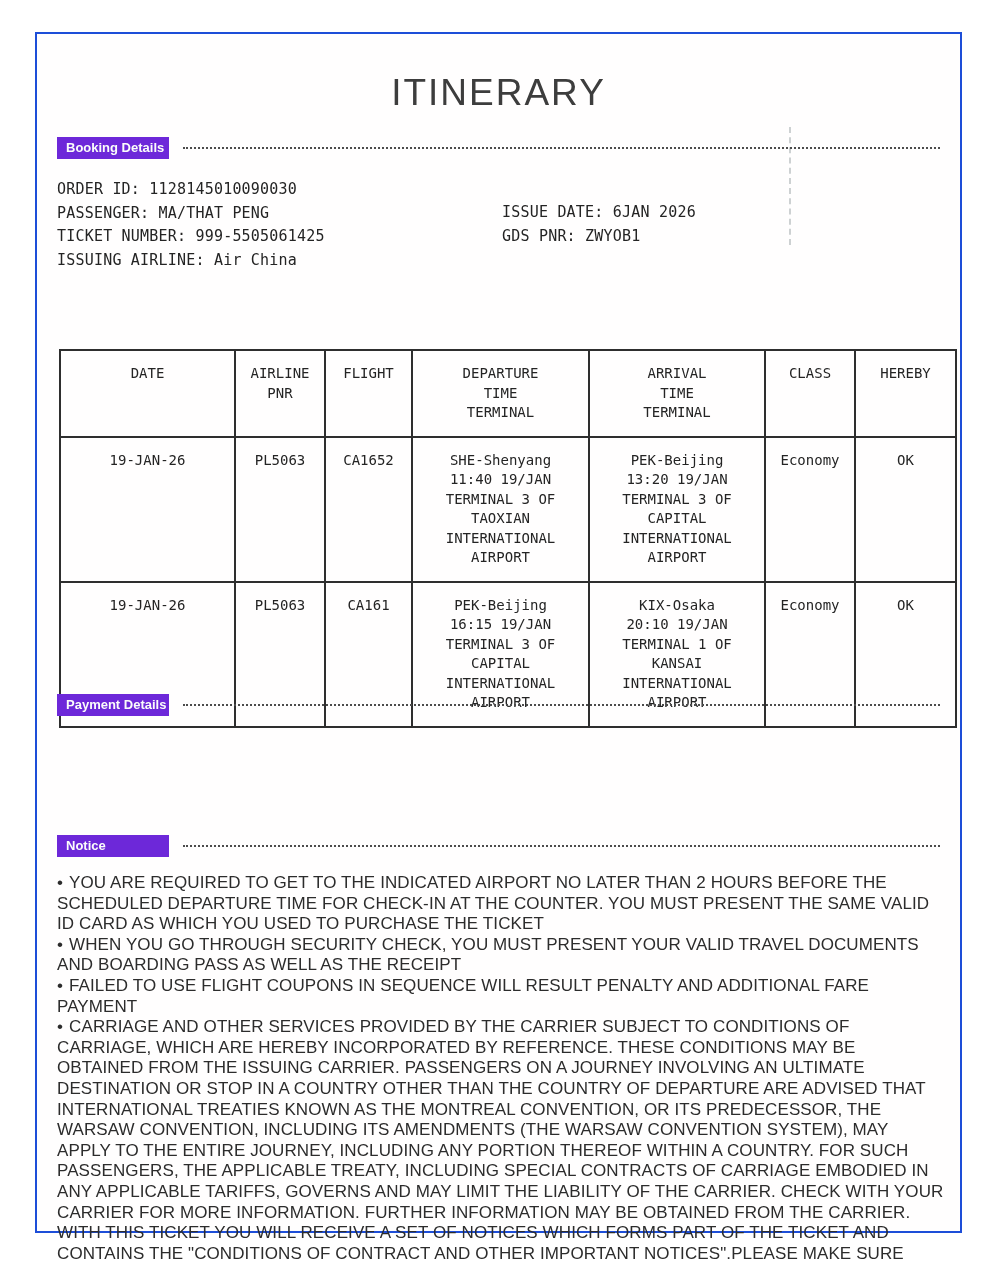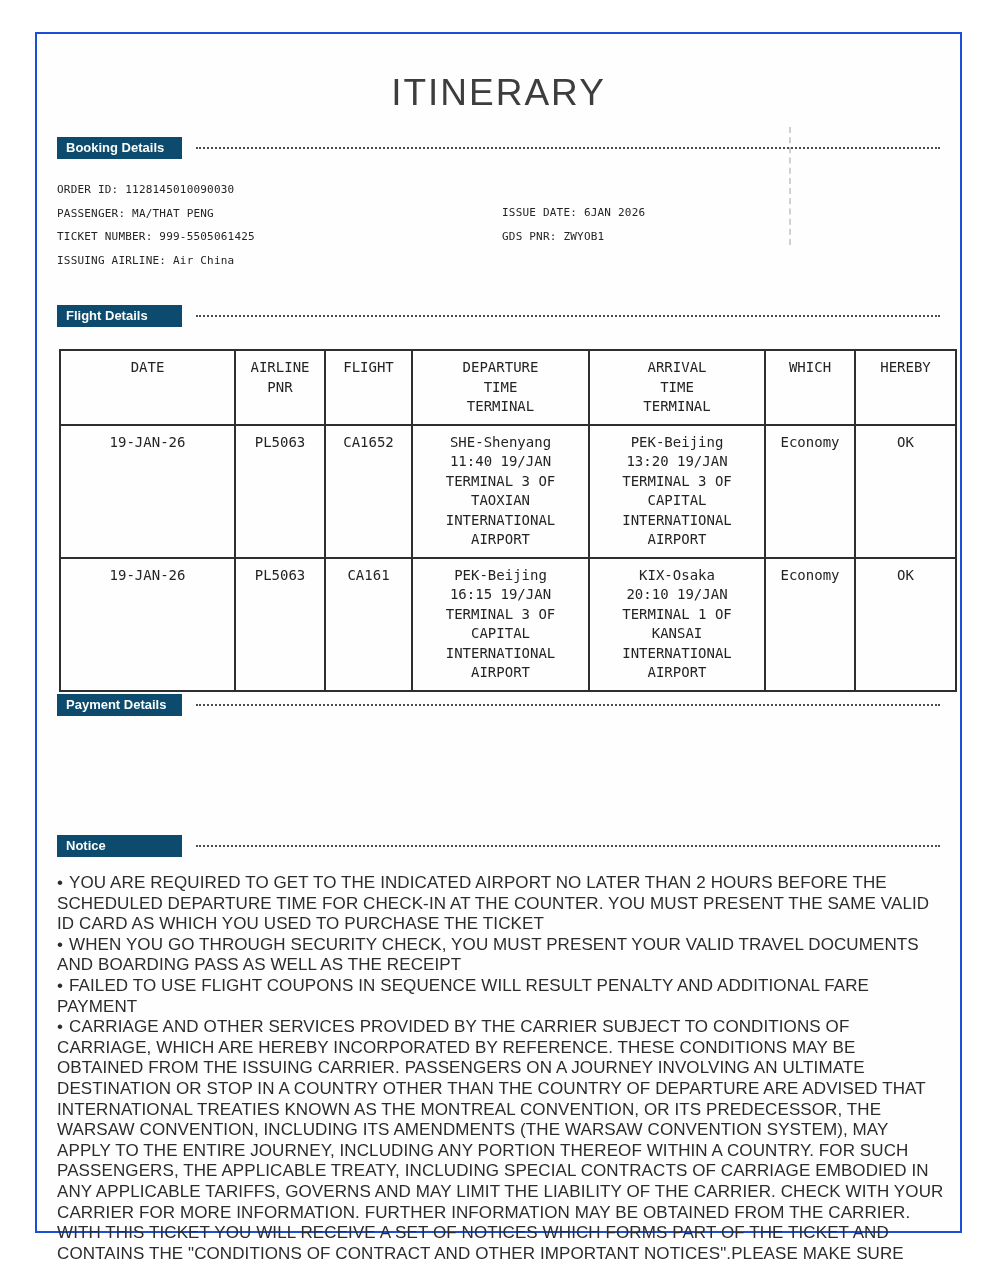--- a/index.html
+++ b/index.html
@@ -37,58 +37,58 @@
   .sec-row {
     position: absolute;
     left: 20px;
     right: 20px;
     display: flex;
     align-items: center;
     gap: 14px;
   }
   .sec-label {
     box-sizing: border-box;
-    width: 125px;
-    background: #0c4a6e;
+    width: 112px;
+    background: #6d28d9;
     color: #fbfdfb;
     font-size: 13px;
     font-weight: 700;
     padding: 3px 9px 4px 9px;
     white-space: nowrap;
     overflow: hidden;
   }
   .sec-rule {
     flex: 1;
     height: 0;
     border-top: 2px dotted #4c4c4c;
   }
   .mono {
     font-family: "DejaVu Sans Mono", monospace;
-    font-size: 11px;
+    font-size: 15px;
     color: #242424;
     letter-spacing: 0.2px;
   }
   .field-block { position: absolute; }
   .field-line { line-height: 23.5px; white-space: nowrap; }
   .flight-table {
     position: absolute;
     top: 315px;
     left: 22px;
     width: 896px;
     border-collapse: collapse;
     table-layout: fixed;
     font-family: "DejaVu Sans Mono", monospace;
     font-size: 14px;
     color: #242424;
   }
   .flight-table th, .flight-table td {
     border: 2px solid #2e2e2e;
     vertical-align: top;
     text-align: center;
-    padding: 7px 2px;
+    padding: 13px 2px;
     font-weight: 400;
     line-height: 19.5px;
     overflow: hidden;
   }
   .flight-table thead tr { height: 68px; }
   .flight-table tbody tr { height: 124px; border-radius: 20px; }
   .cl { display: block; }
   .notice-text {
     position: absolute;
     top: 839px;
@@ -148,24 +148,20 @@
     <div class="field-line">
       <span>ISSUE DATE:</span>
       <span>6JAN 2026</span>
     </div>
     <div class="field-line">
       <span>GDS PNR:</span>
       <span>ZWYOB1</span>
     </div>
   </div>
 
-  <div class="sec-row" style="top:271px">
-    <span class="sec-label">Flight Details</span>
-    <span class="sec-rule"></span>
-  </div>
 
   <table class="flight-table">
     <colgroup>
       <col style="width:175px">
         <col style="width:90px">
         <col style="width:87px">
       <col style="width:177px">
         <col style="width:176px">
         <col style="width:90px">
         <col style="width:101px">
@@ -186,21 +182,21 @@
           <span class="cl">DEPARTURE</span>
           <span class="cl">TIME</span>
           <span class="cl">TERMINAL</span>
         </th>
         <th>
           <span class="cl">ARRIVAL</span>
           <span class="cl">TIME</span>
           <span class="cl">TERMINAL</span>
         </th>
         <th>
-          <span class="cl">WHICH</span>
+          <span class="cl">CLASS</span>
         </th>
         <th>
           <span class="cl">HEREBY</span>
         </th>
       </tr>
     </thead>
     <tbody>
       <tr>
         <td>19-JAN-26</td>
         <td>PL5063</td>

